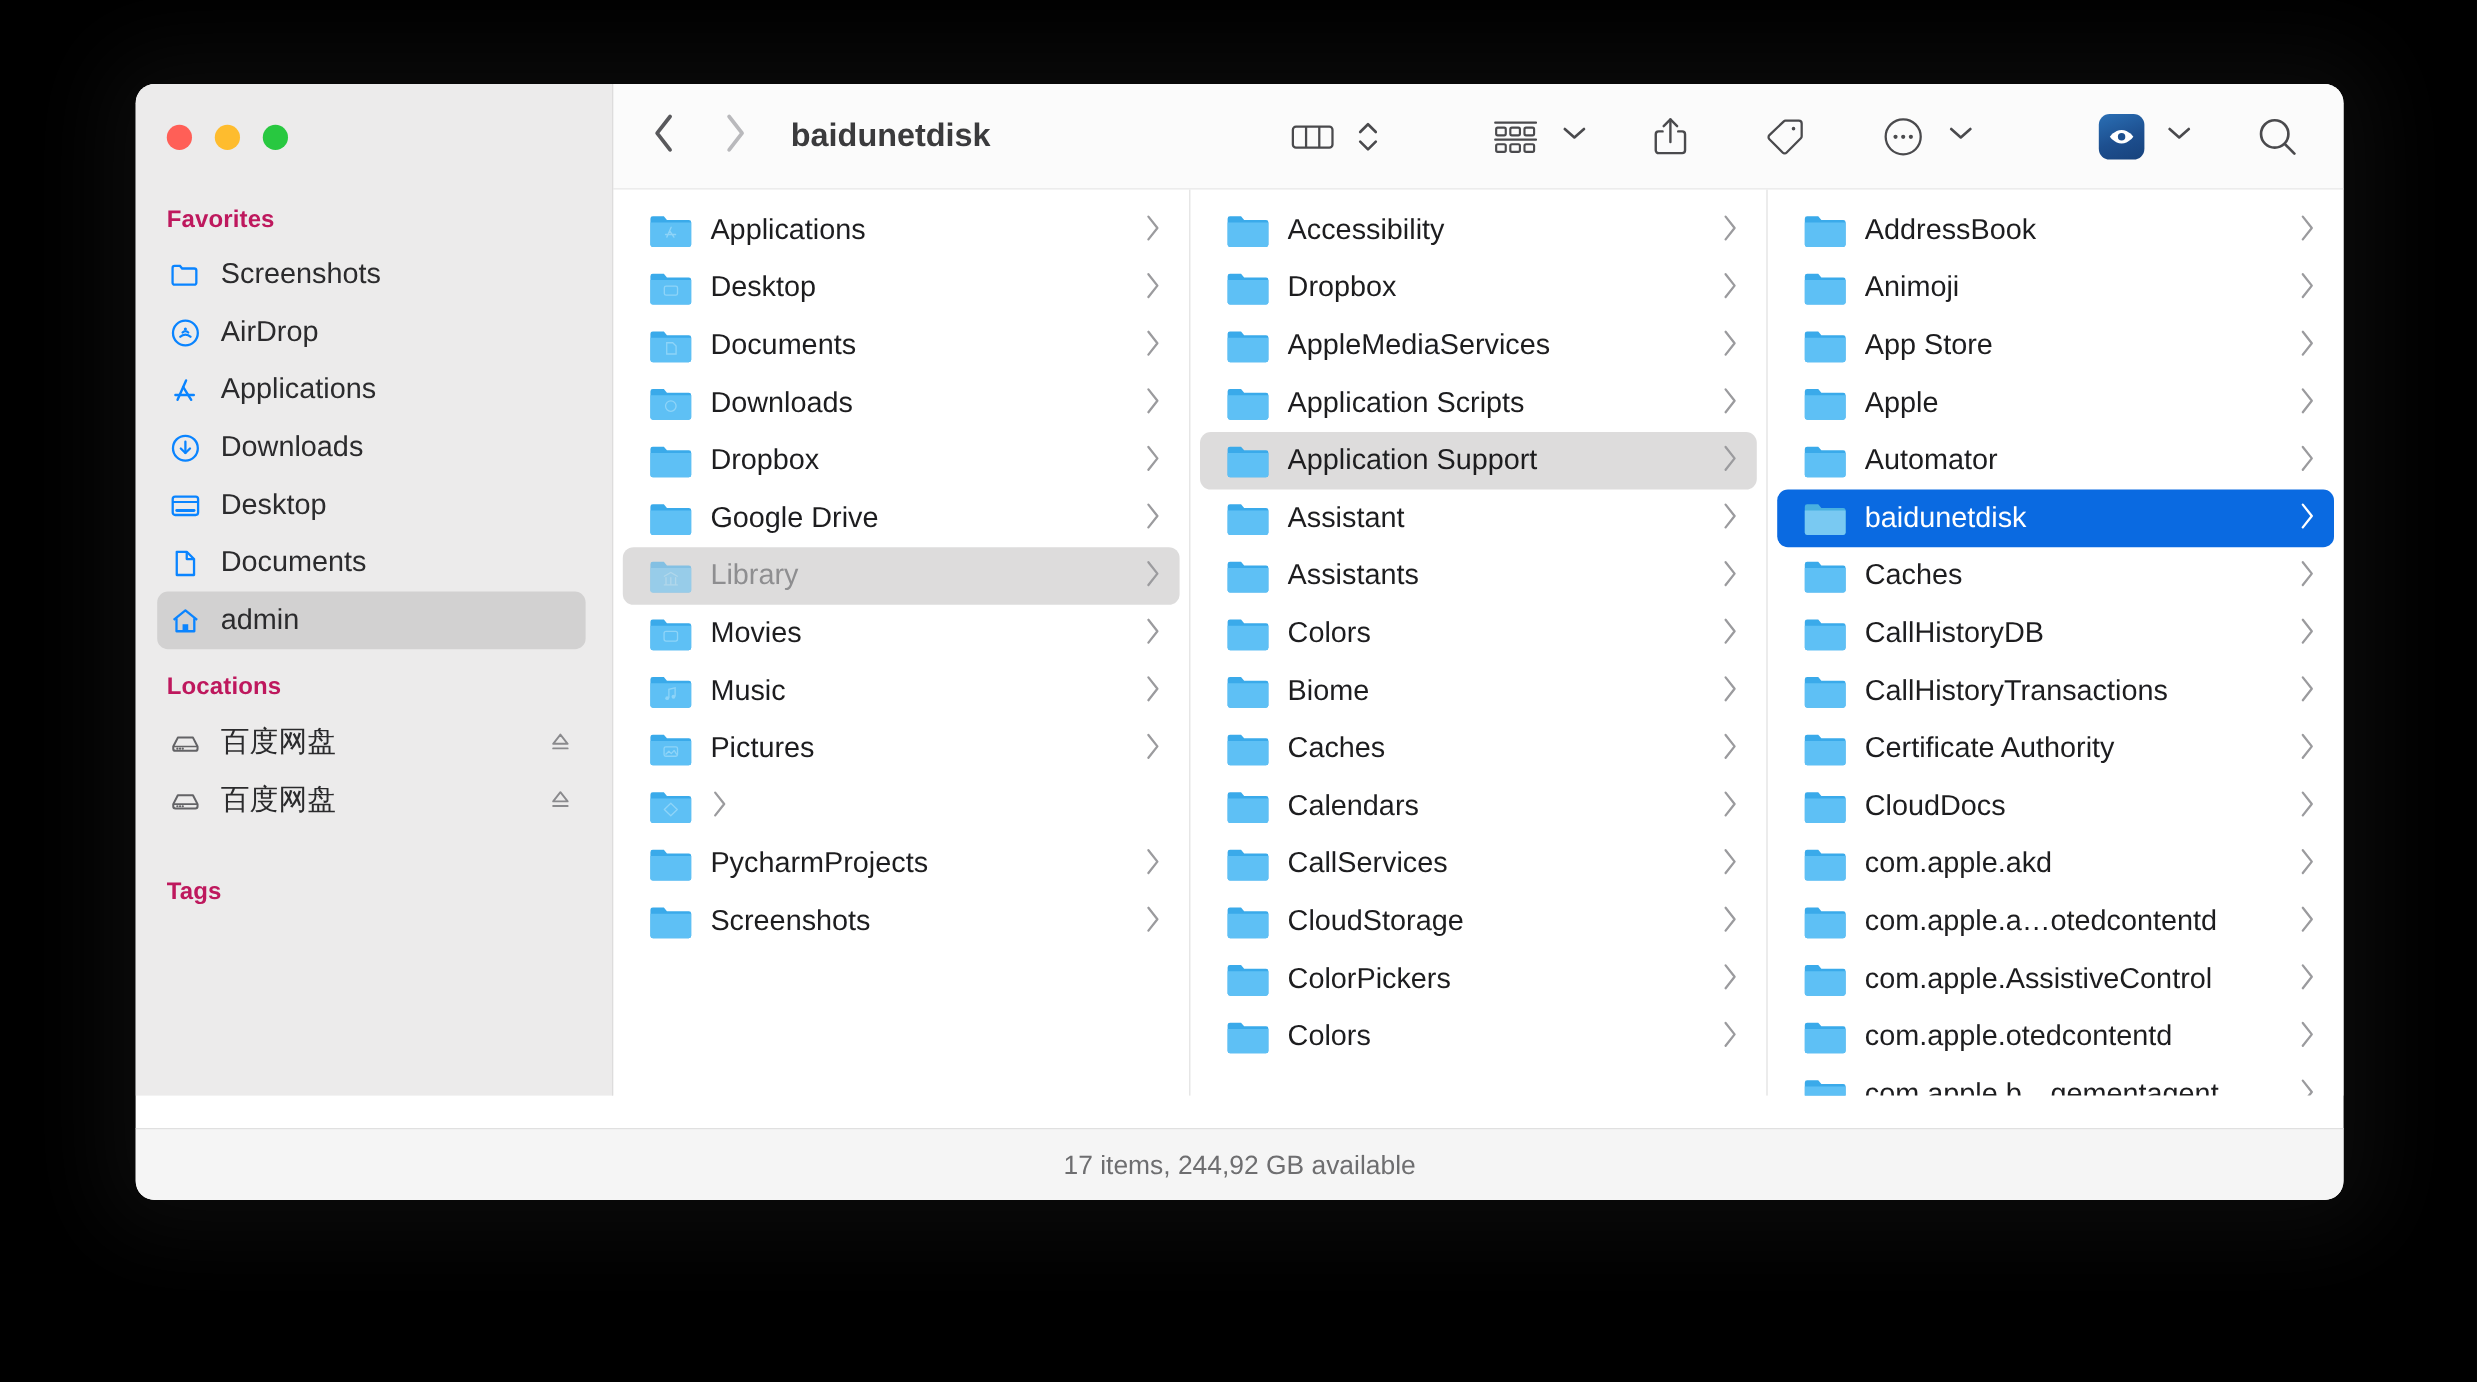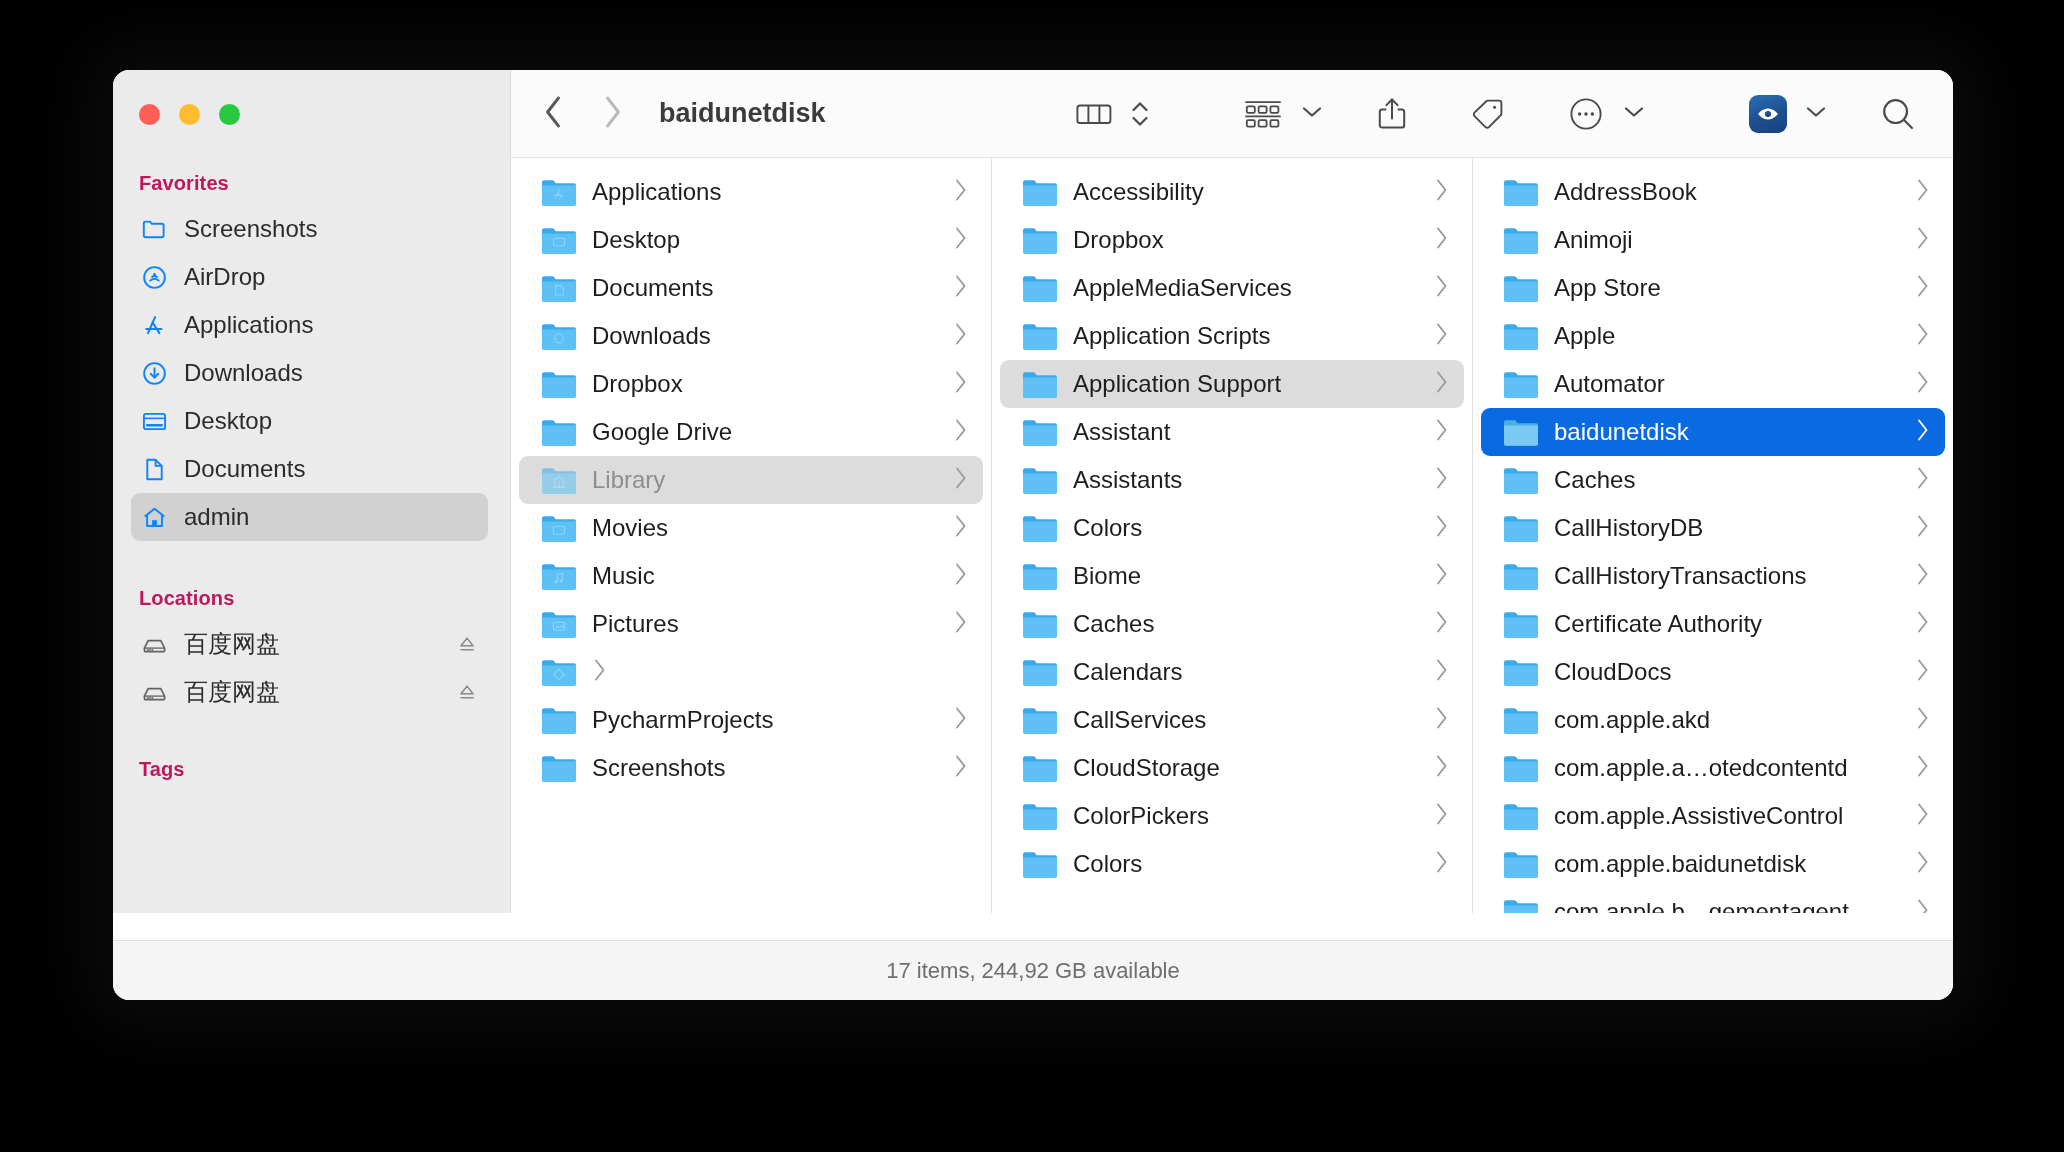--- a/index.html
+++ b/index.html
@@ -47,21 +47,21 @@
   .light.yellow { background: #febc2e; }
   .light.green { background: #28c840; }
 
   .sb-section {
     font-size: 20px;
     font-weight: bold;
     color: #be185d;
     padding: 14px 0 10px 26px;
     letter-spacing: 0.1px;
   }
-  .sb-section.locations { padding-top: 46px; }
+  .sb-section.locations { padding-top: 20px; }
   .sb-section.tags { padding-top: 42px; }
 
   .sb-item {
     height: 48px;
     margin: 0 22px 0 18px;
     border-radius: 9px;
     display: flex;
     align-items: center;
     padding: 0 10px 0 10px;
     gap: 16px;
@@ -848,21 +848,21 @@
                 <span class="name">com.apple.AssistiveControl</span>
                 <span class="chev"><svg width="16" height="26" viewBox="0 0 16 26" fill="none" stroke="#9b9b9e" stroke-width="1.9" stroke-linecap="round" stroke-linejoin="round">
                     <path d="M4 3.5 11.5 13 4 22.5"></path>
                   </svg></span>
               </div>
             <div class="row">
                 <span class="folder"><svg width="36" height="30" viewBox="0 0 36 30">
                     <path d="M1 5.2a2 2 0 0 1 2-2h9.2l2.6 3.1H33a2 2 0 0 1 2 2v18.5a2 2 0 0 1-2 2H3a2 2 0 0 1-2-2z" fill="#3aaaea"></path>
                     <path d="M1 8.4h34v18.4a2 2 0 0 1-2 2H3a2 2 0 0 1-2-2z" fill="#5ec0f5"></path>
                   </svg></span>
-                <span class="name">com.apple.baidunetdisk</span>
+                <span class="name">com.apple.otedcontentd</span>
                 <span class="chev"><svg width="16" height="26" viewBox="0 0 16 26" fill="none" stroke="#9b9b9e" stroke-width="1.9" stroke-linecap="round" stroke-linejoin="round">
                     <path d="M4 3.5 11.5 13 4 22.5"></path>
                   </svg></span>
               </div>
             <div class="row">
                 <span class="folder"><svg width="36" height="30" viewBox="0 0 36 30">
                     <path d="M1 5.2a2 2 0 0 1 2-2h9.2l2.6 3.1H33a2 2 0 0 1 2 2v18.5a2 2 0 0 1-2 2H3a2 2 0 0 1-2-2z" fill="#3aaaea"></path>
                     <path d="M1 8.4h34v18.4a2 2 0 0 1-2 2H3a2 2 0 0 1-2-2z" fill="#5ec0f5"></path>
                   </svg></span>
                 <span class="name">com.apple.b…gementagent</span>

